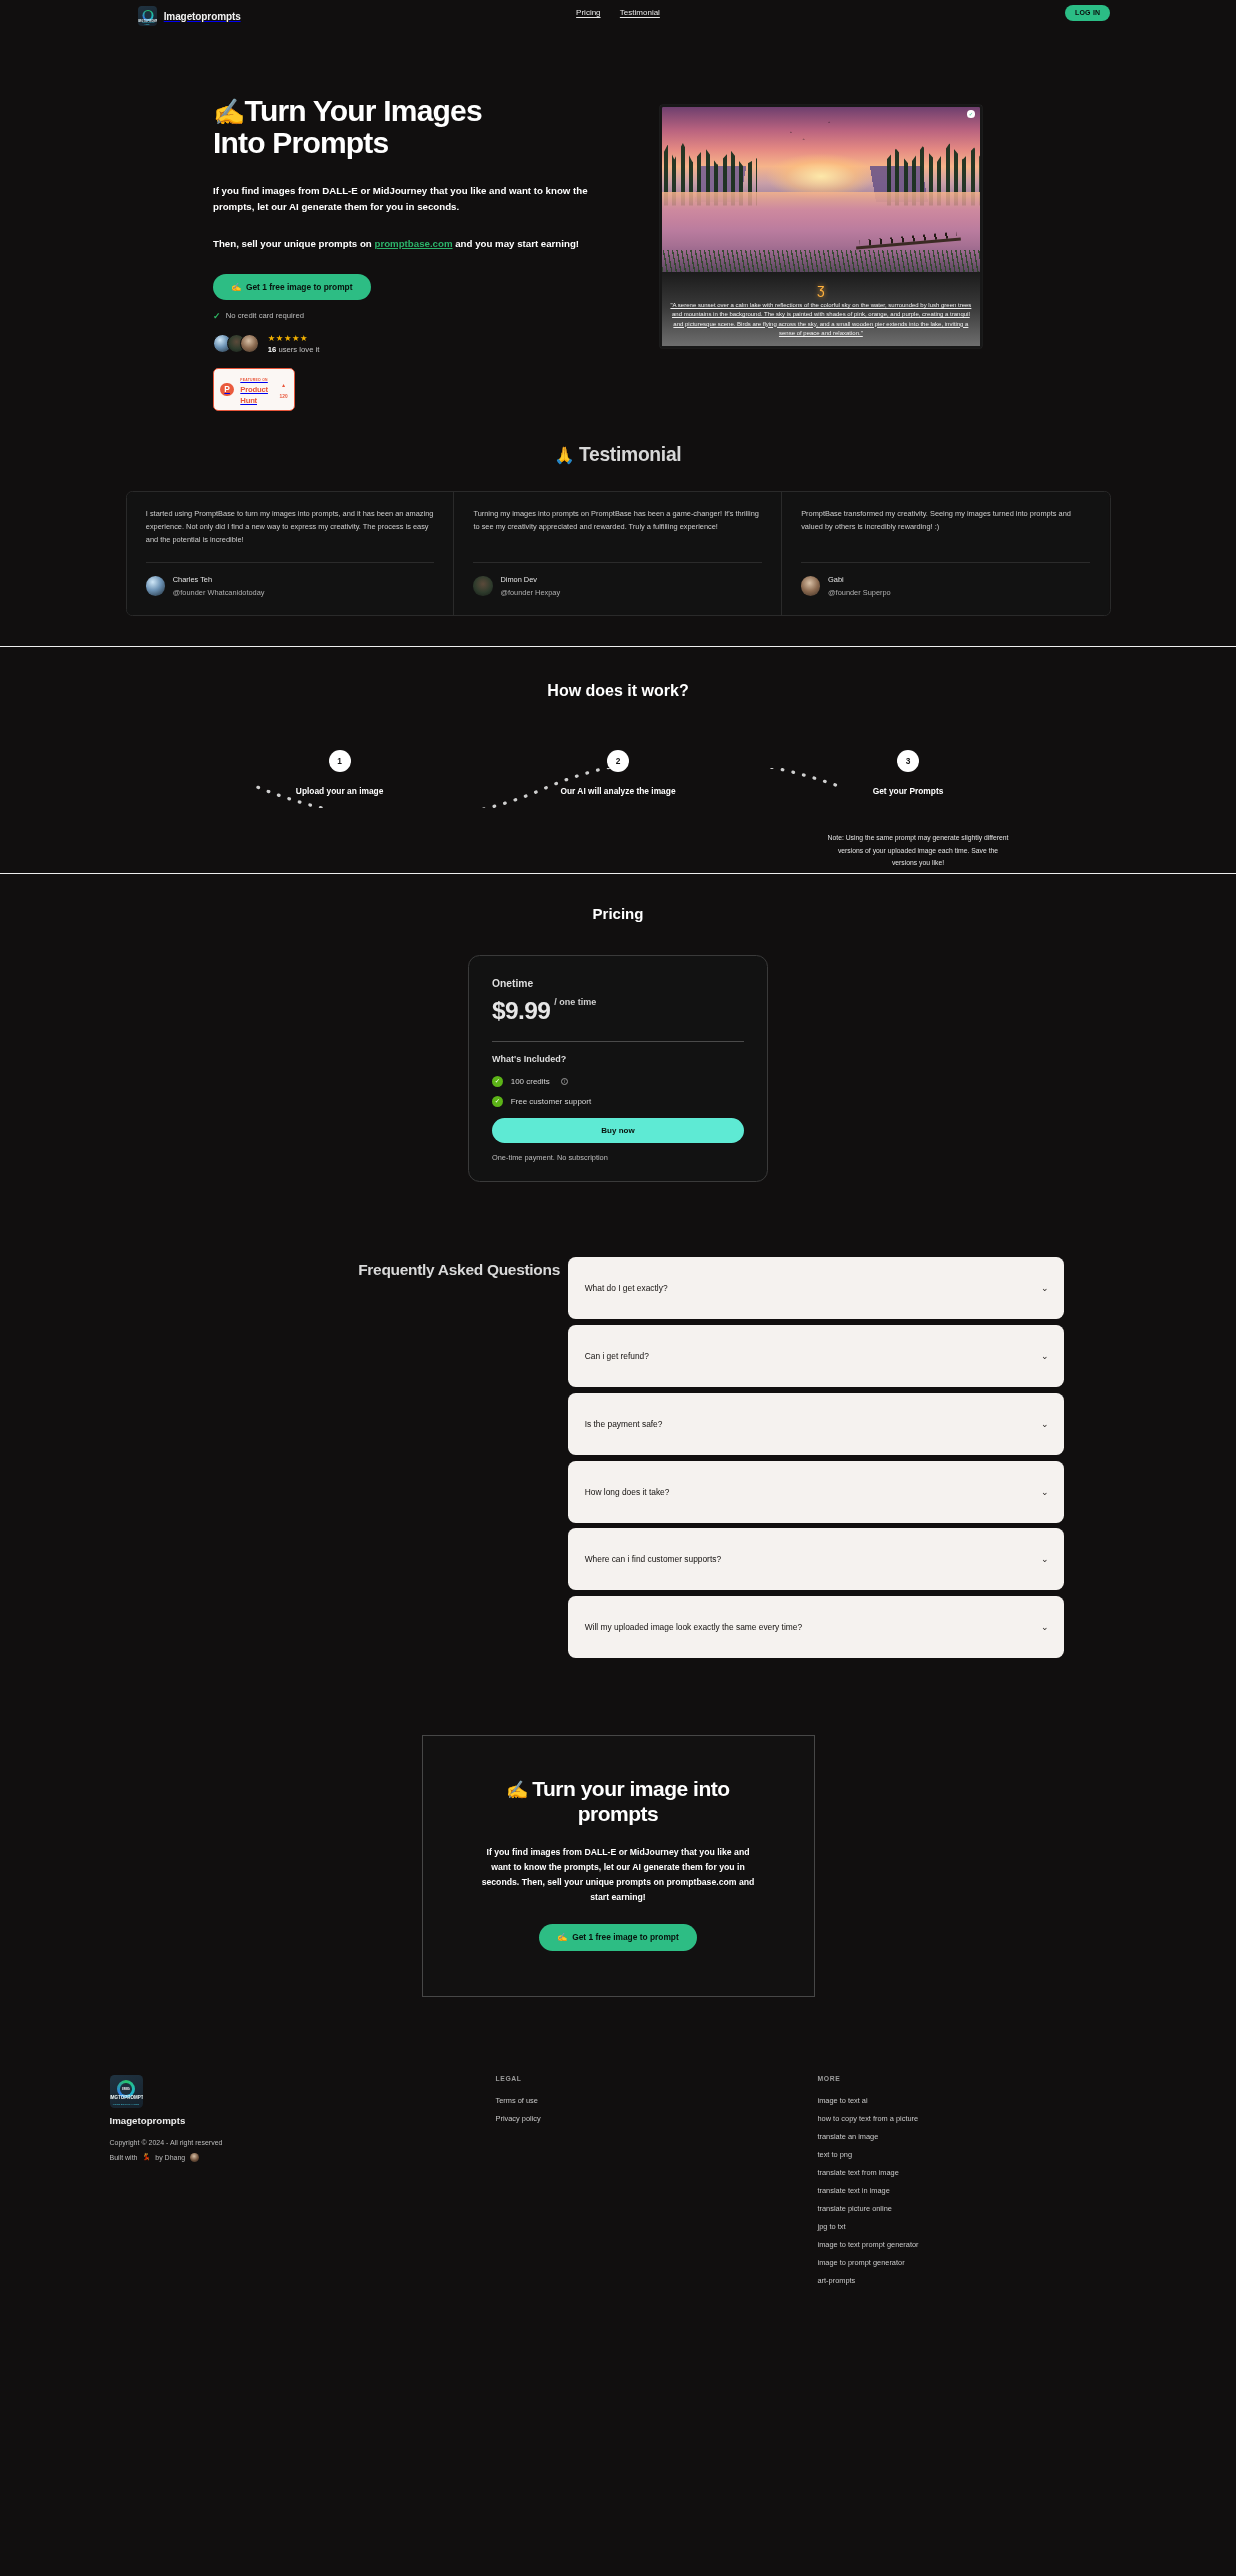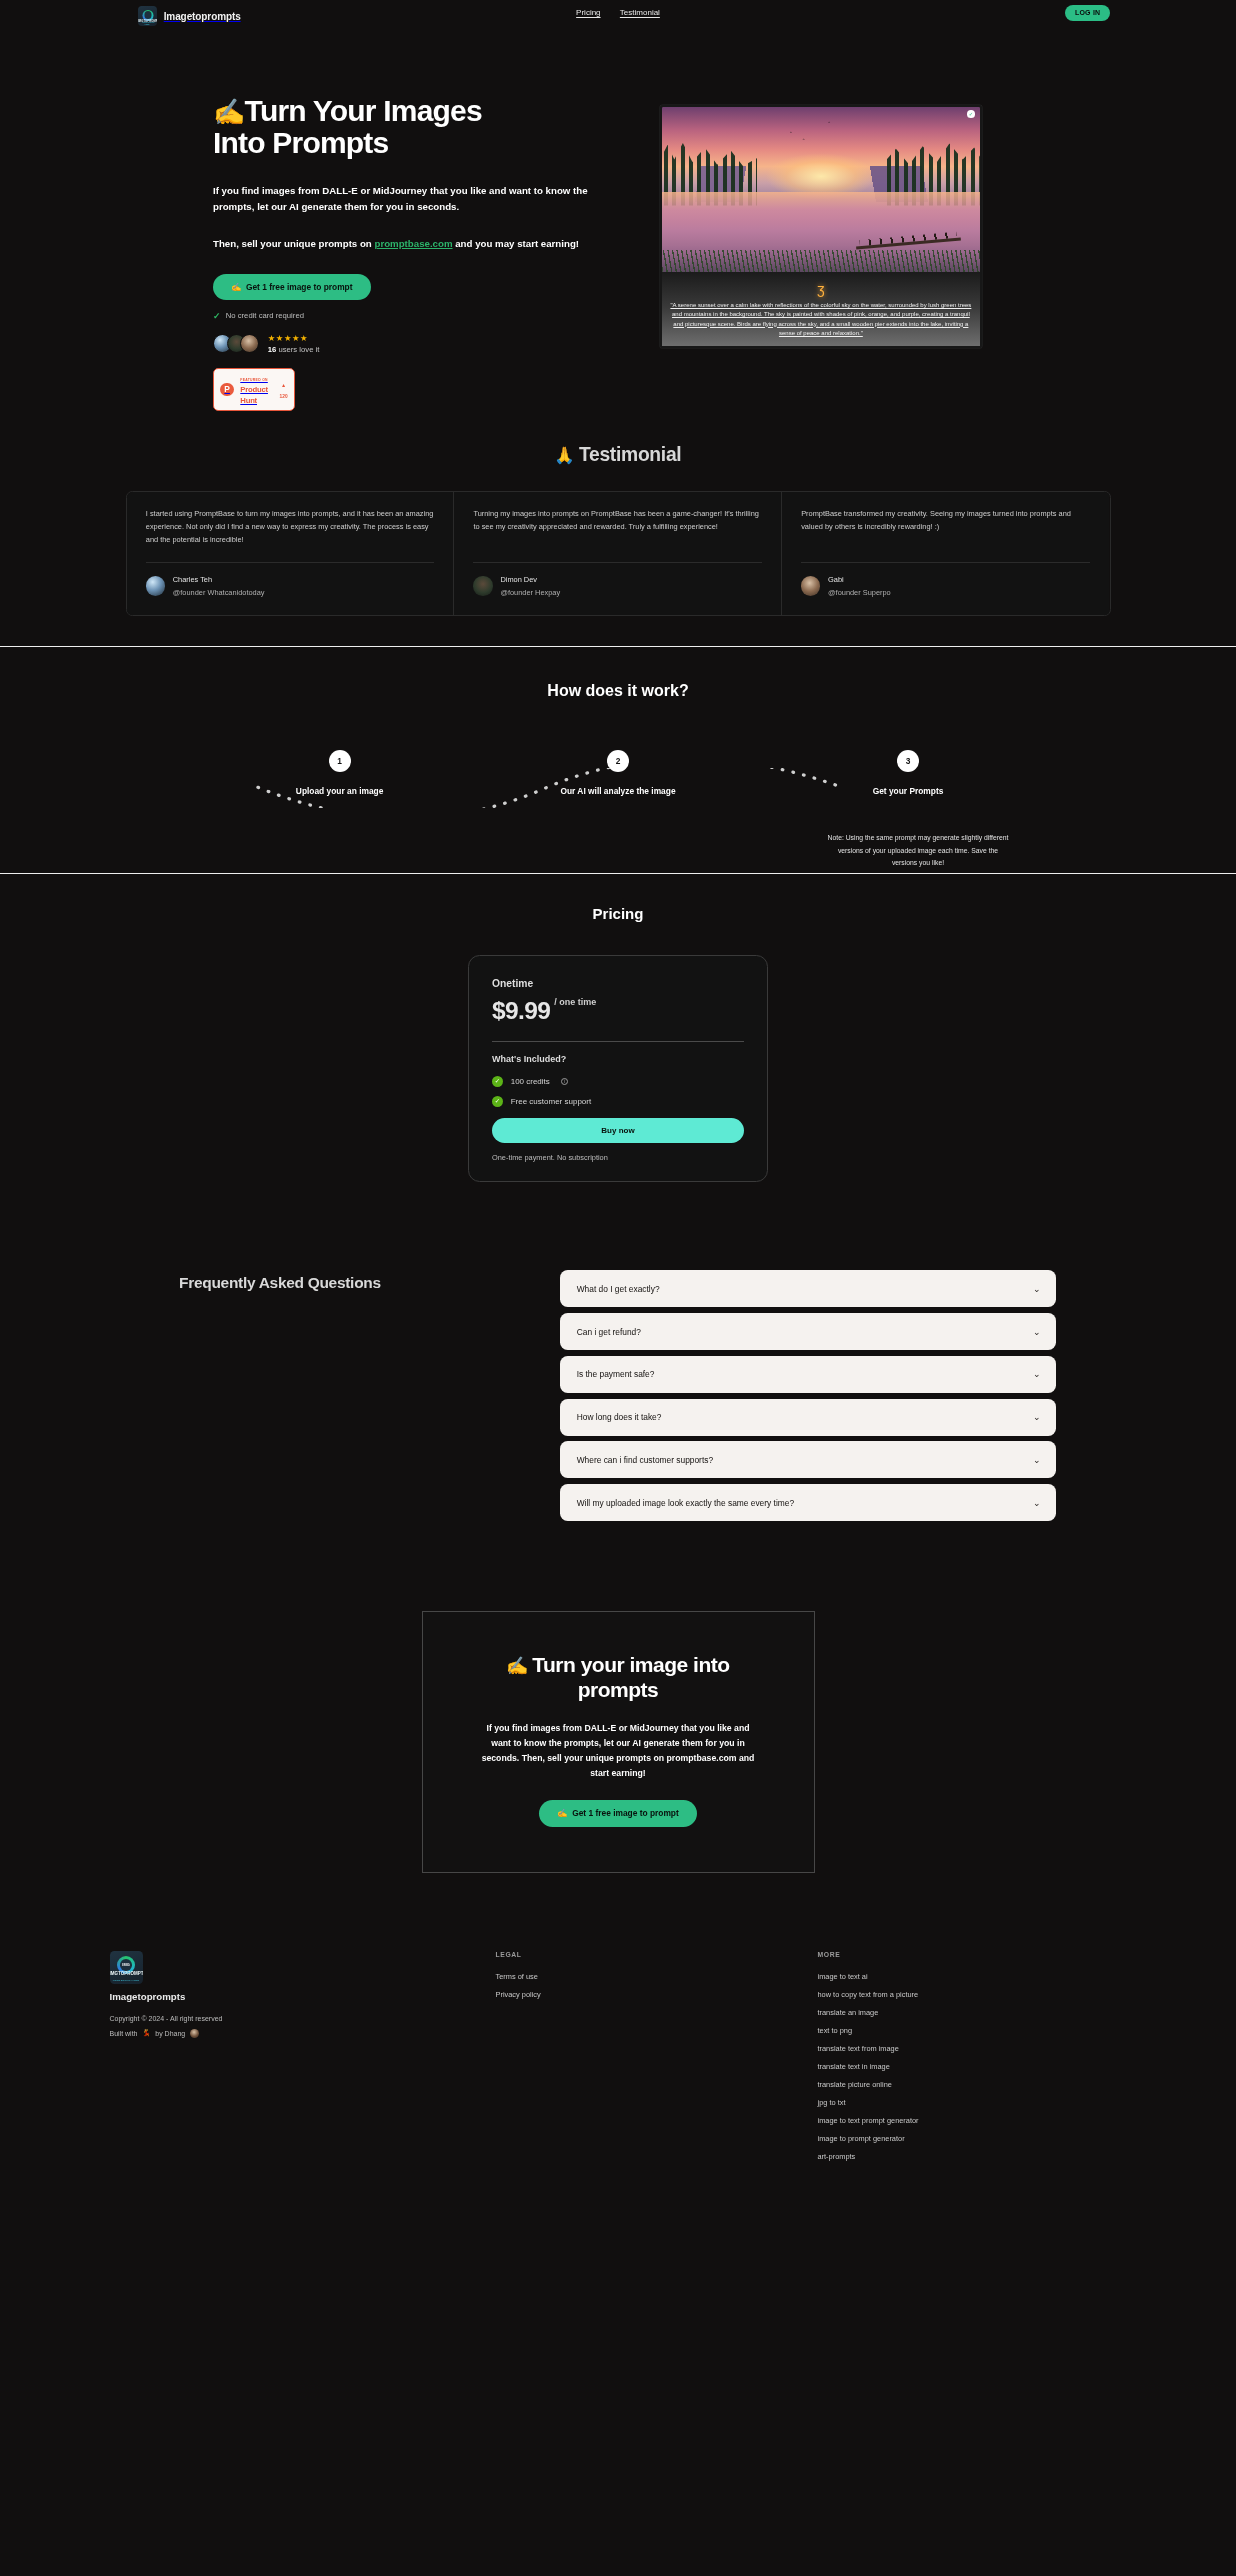--- a/index.html
+++ b/index.html
@@ -261,26 +261,26 @@
   }
   .buy-btn {
     display: block; width: 100%; margin-top: 11.6px;
     background: #5eead4; color: #08120d; border: none; border-radius: 643px;
     font-size: 8px; font-weight: 700; padding: 7.7px 0; cursor: pointer;
   }
   .price-foot { margin-top: 10.3px; font-size: 7.4px; color: #bdbdbd; }
 
   
   .faq-section { padding: 30px 0 39px; }
-  .faq-wrap { width: 914px; margin: 13px auto; display: flex; gap: 0; }
+  .faq-wrap { width: 914px; margin: 0 auto; display: flex; gap: 8px; text-align: right; }
   .faq-heading { width: 399px; font-size: 15.5px; font-weight: 700; color: #d9d9d9; padding-left: 18px; padding-top: 3.9px; letter-spacing: -0.3px; }
   .faq-list { width: 496px; }
   .faq-item {
     background: #f5f2ef; border-radius: 7.7px; margin-bottom: 5.8px;
-    height: 37px; display: flex; align-items: center; justify-content: space-between;
+    height: 62px; display: flex; align-items: center; justify-content: space-between;
     padding: 0 15.5px 0 16.7px; cursor: pointer;
   }
   .faq-q { font-size: 8.4px; color: #14110f; }
   .faq-chev { font-size: 9px; color: #2a2623; }
 
   
   .bottom-cta { padding: 32px 0 52px; }
   .cta-box {
     width: 393px; margin: 0 auto; border: 0.6px solid #474747;
     padding: 41px 54px 45px; text-align: center; background: #121111;

